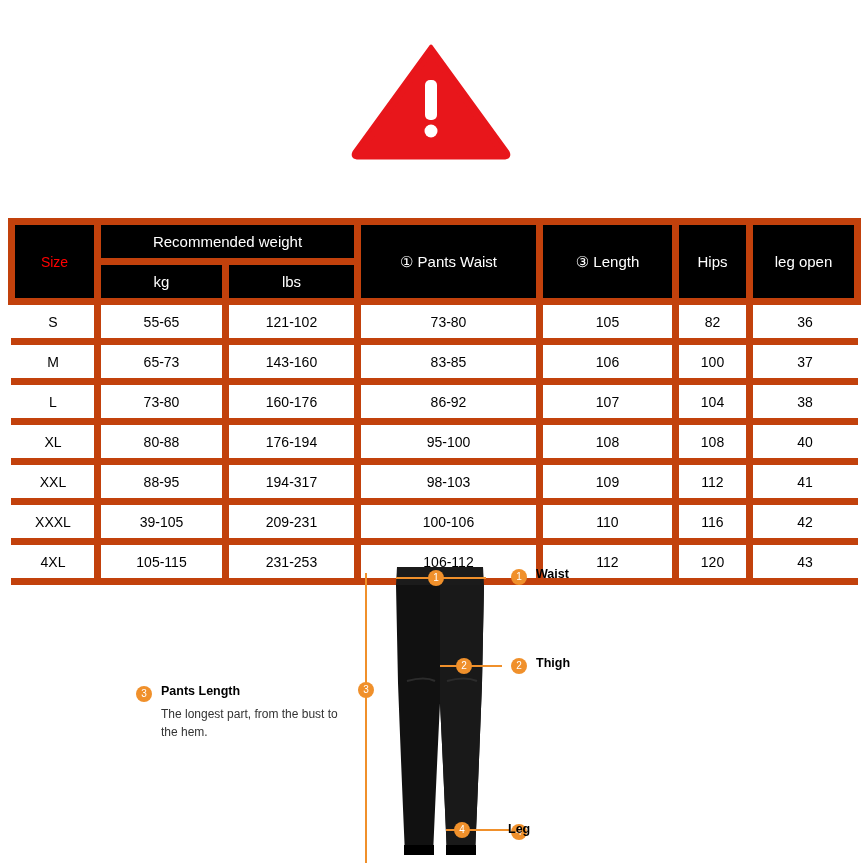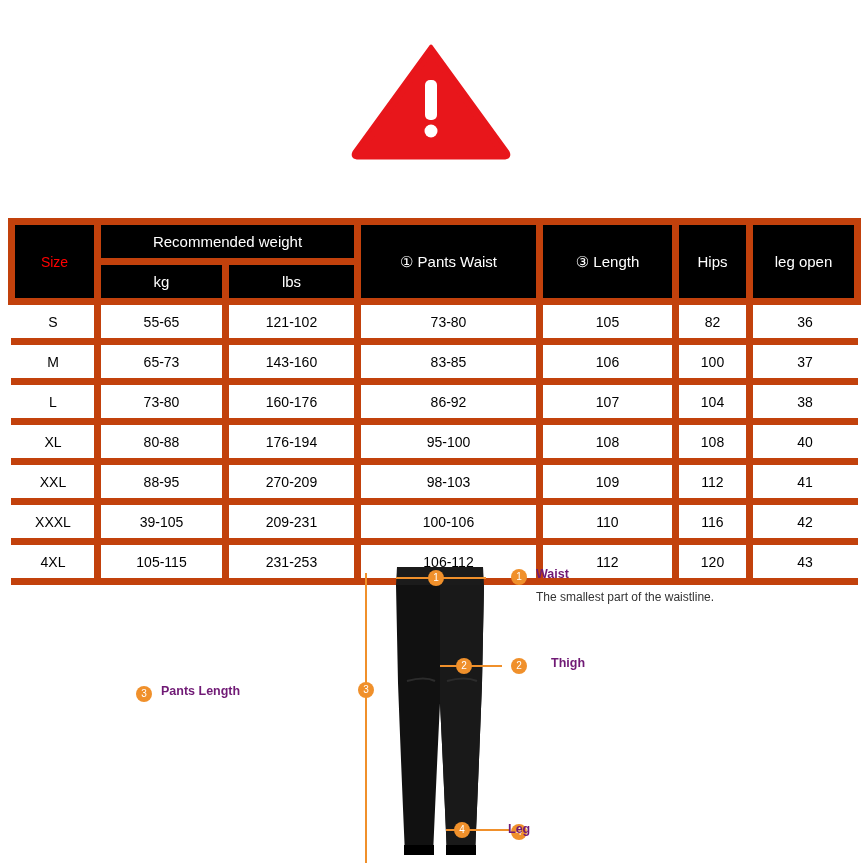--- a/index.html
+++ b/index.html
@@ -108,21 +108,21 @@
     color: #ffffff;
     font-size: 10px;
     line-height: 16px;
     text-align: center;
     font-family: "Liberation Sans", sans-serif;
   }
   .legend-title {
     position: absolute;
     font-size: 12.5px;
     font-weight: bold;
-    color: #701a75;
+    color: #000000;
   }
   .legend-desc {
     position: absolute;
     font-size: 12px;
     color: #333333;
     line-height: 18px;
   }
   .arrow-line {
     position: absolute;
     background: #f0902b;
@@ -202,21 +202,21 @@
           <td>80-88</td>
           <td>176-194</td>
           <td>95-100</td>
           <td>108</td>
           <td>108</td>
           <td class="last-col">40</td>
         </tr>
         <tr>
           <td class="first-col">XXL</td>
           <td>88-95</td>
-          <td>270-209</td>
+          <td>194-317</td>
           <td>98-103</td>
           <td>109</td>
           <td>112</td>
           <td class="last-col">41</td>
         </tr>
         <tr>
           <td class="first-col">XXXL</td>
           <td>39-105</td>
           <td>209-231</td>
           <td>100-106</td>
@@ -263,25 +263,25 @@
     <div class="num-badge" style="left:456px; top:113px;">2</div>
 
     <div class="arrow-line" style="left:446px; top:284px; width:64px; height:2px;"></div>
     <div class="num-badge" style="left:454px; top:277px;">4</div>
 
     <div class="arrow-line" style="left:365px; top:28px; width:2px; height:290px;"></div>
     <div class="num-badge" style="left:358px; top:137px;">3</div>
 
     <div class="num-badge" style="left:511px; top:24px;">1</div>
     <div class="legend-title" style="left:536px; top:22px;">Waist</div>
-    <div class="legend-desc" style="left:536px; top:43px; width:300px;">The smallest part of the waistline.</div>
 
     <div class="num-badge" style="left:511px; top:113px;">2</div>
-    <div class="legend-title" style="left:536px; top:111px;margin-left:15px;">Thigh</div>
+    <div class="legend-title" style="left:536px; top:111px;">Thigh</div>
 
     <div class="num-badge" style="left:511px; top:279px;">4</div>
     <div class="legend-title" style="left:508px; top:277px;">Leg</div>
 
     <div class="num-badge" style="left:136px; top:141px;">3</div>
     <div class="legend-title" style="left:161px; top:139px;">Pants Length</div>
+    <div class="legend-desc" style="left:161px; top:160px; width:190px;">The longest part, from the bust to the hem.</div>
 
   </div>
 </div>
 
 </body></html>

